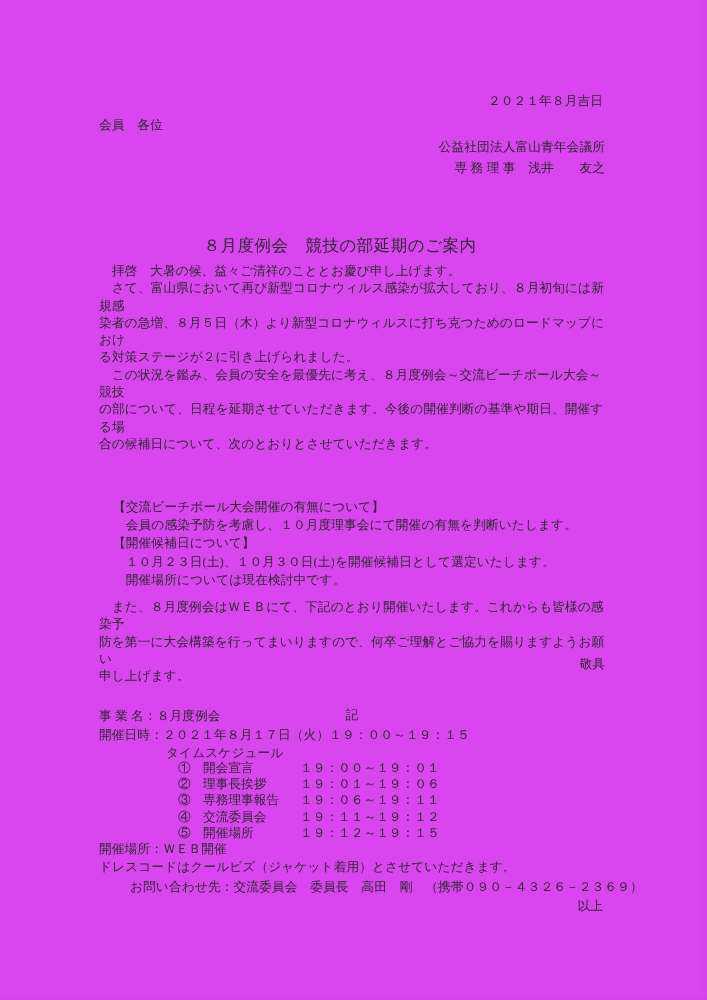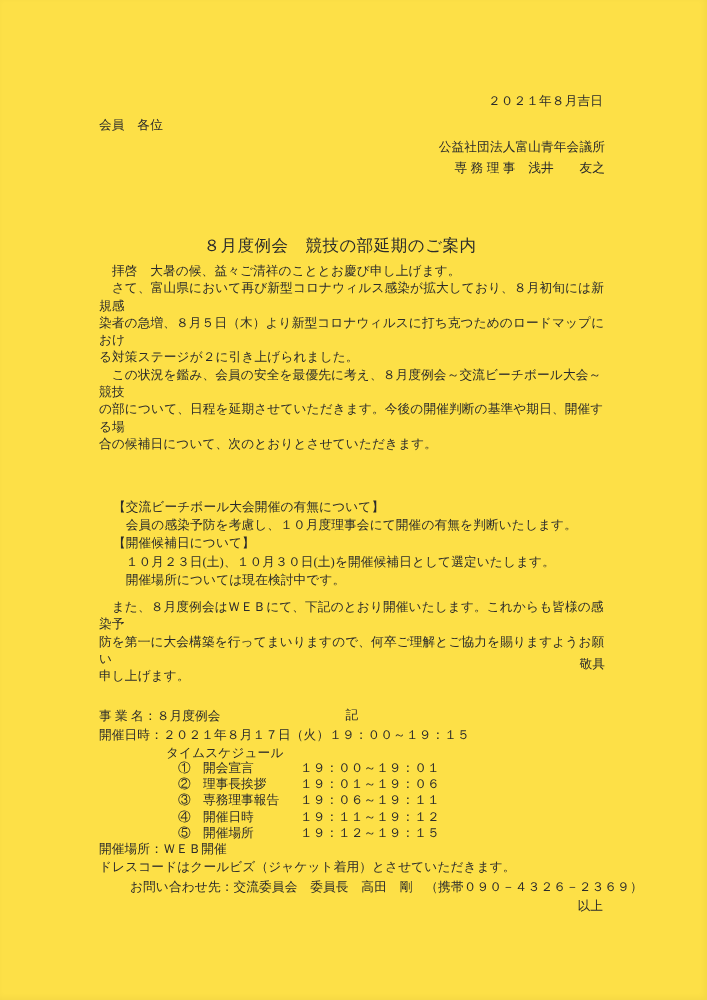--- a/index.html
+++ b/index.html
@@ -1,20 +1,20 @@
 <!DOCTYPE html>
 <html lang="ja"><head>
 <meta charset="utf-8">
 <style>
   html,body{margin:0;padding:0;background:#e9e9e9;}
   .page{
     position:relative;
     width:707px;height:1000px;
     margin:0 auto;
-    background:#fde047;
+    background:#d946ef;
     font-family:"Liberation Serif","DejaVu Serif",serif;
     color:#2b2b2b;
     overflow:hidden;
     box-shadow:inset -2px -2px 6px rgba(0,0,0,0.04);
   }
   .abs{position:absolute;}
   .txt{
     font-size:12.7px;
     line-height:17.3px;
     white-space:pre-wrap;
@@ -113,21 +113,21 @@
       <span class="sched-name">理事長挨拶</span>
       <span class="sched-time">１９：０１～１９：０６</span>
     </div>
     <div class="sched-row">
       <span class="sched-no">③</span>
       <span class="sched-name">専務理事報告</span>
       <span class="sched-time">１９：０６～１９：１１</span>
     </div>
     <div class="sched-row">
       <span class="sched-no">④</span>
-      <span class="sched-name">開催日時</span>
+      <span class="sched-name">交流委員会</span>
       <span class="sched-time">１９：１１～１９：１２</span>
     </div>
     <div class="sched-row">
       <span class="sched-no">⑤</span>
       <span class="sched-name">開催場所</span>
       <span class="sched-time">１９：１２～１９：１５</span>
     </div>
   </div>
 
   <div class="abs txt" style="left:99px;top:841px;text-align:right;">開催場所：ＷＥＢ開催</div>

